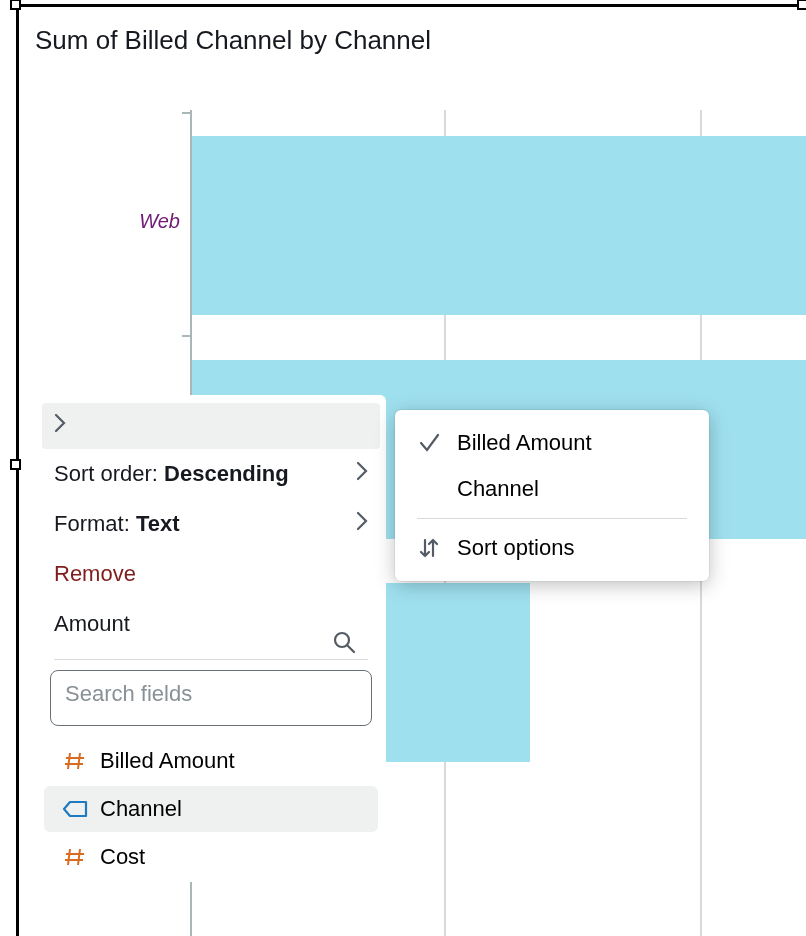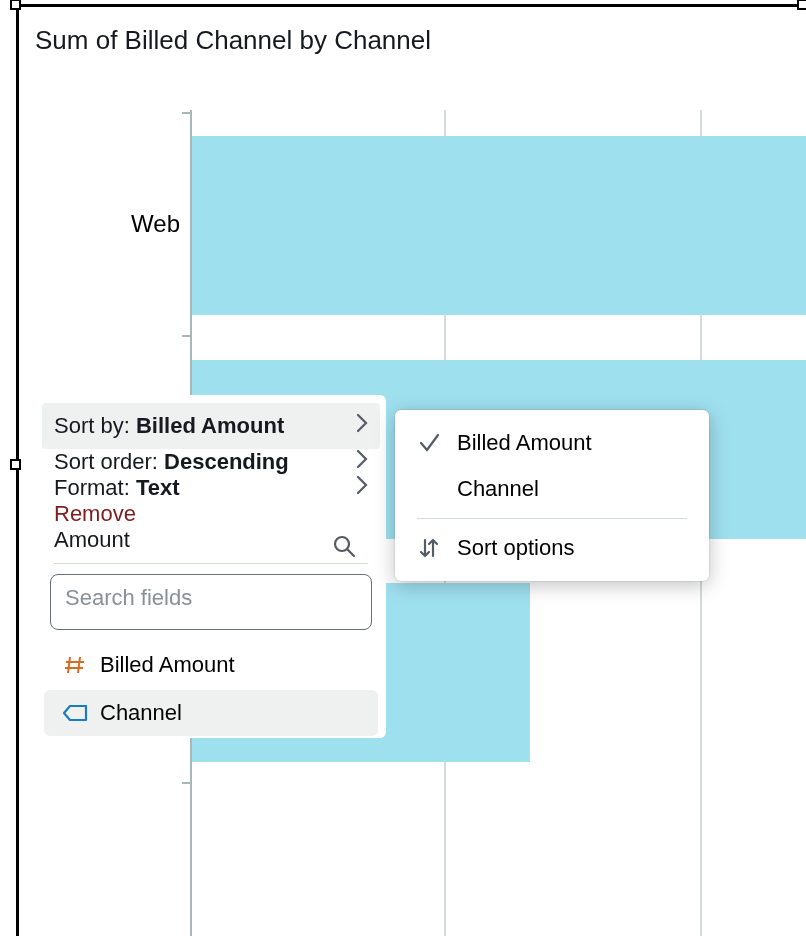--- a/index.html
+++ b/index.html
@@ -40,25 +40,26 @@
   background: #aab7b8;
 }
 .y-tick {
   position: absolute;
   left: -8px;
   width: 8px; height: 2px;
   background: #aab7b8;
 }
 .y-label {
   position: absolute;
-  font-size: 24px;
-  color: #000000;
+  font-size: 20px;
+  color: #701a75;
   text-align: right;
   width: 90px;
   left: -100px;
+  font-style: italic;
 }
 .gridline {
   position: absolute;
   top: 110px; bottom: 0;
   width: 1.5px;
   background: #d5dbdb;
 }
 .bar {
   position: absolute;
   left: 192px;
@@ -69,21 +70,21 @@
   top: 395px; left: 36px;
   width: 350px;
   background: #fff;
   border-radius: 6px;
   padding: 8px 0 0 0;
 }
 .menu1-row {
   display: flex;
   align-items: center;
   justify-content: space-between;
-  padding: 0 18px;
+  padding: 12px 18px;
   font-size: 22px;
   color: #16191f;
   cursor: pointer;
 }
 .menu1-row.hl { background: #eff1f1; border-radius: 4px; margin: 0 6px; padding: 10px 12px; }
 .menu1-row .chev { color: #545b64; }
 .menu1-row.remove { color: #7f1d1d; }
 .menu1 .divider {
   height: 1px; background: #d5dbdb;
   margin: 10px 18px;
@@ -162,23 +163,20 @@
   <div class="y-tick" style="top:448px"></div>
   <div class="y-tick" style="top:672px"></div>
 </div>
 
 <div class="bar" style="top:136px; height:179px; width:614px"></div>
 <div class="bar" style="top:360px; height:179px; width:614px"></div>
 <div class="bar" style="top:583px; height:179px; width:338px"></div>
 
 <div class="menu1">
   <div class="menu1-row hl">
-    <span>
-      <span>Sort by: </span><span class="bold">Billed Amount</span>
-    </span>
     <span class="chev">
       <svg width="12" height="20" viewBox="0 0 12 20">
           <path d="M2 2 L10 10 L2 18" stroke="#545b64" stroke-width="2.2" fill="none" stroke-linecap="round"></path>
         </svg>
     </span>
   </div>
   <div class="menu1-row">
     <span>
       <span>Sort order: </span><span class="bold">Descending</span>
     </span>
@@ -223,20 +221,28 @@
     <span>Billed Amount</span>
   </div>
   <div class="field-row sel">
     <span class="field-icon">
       <svg width="26" height="18" viewBox="0 0 26 18">
           <path d="M8 2 L2 9 L8 16 H24 V2 Z" stroke="#1f7bbf" stroke-width="2.2" fill="none" stroke-linejoin="round"></path>
         </svg>
     </span>
     <span>Channel</span>
   </div>
+  <div class="field-row">
+    <span class="field-icon">
+      <svg width="22" height="22" viewBox="0 0 22 22">
+          <path d="M6 3 L4 19 M16 3 L14 19 M2 8 H20 M1 14 H19" stroke="#d86b1f" stroke-width="2" fill="none"></path>
+        </svg>
+    </span>
+    <span>Cost</span>
+  </div>
 </div>
 
 <div class="menu2">
   <div class="menu2-row">
     <span class="ico">
       <svg width="24" height="24" viewBox="0 0 24 24">
           <path d="M4 12 L10 19 L21 4" stroke="#545b64" stroke-width="2.2" fill="none" stroke-linecap="round"></path>
         </svg>
     </span>
     <span>Billed Amount</span>

